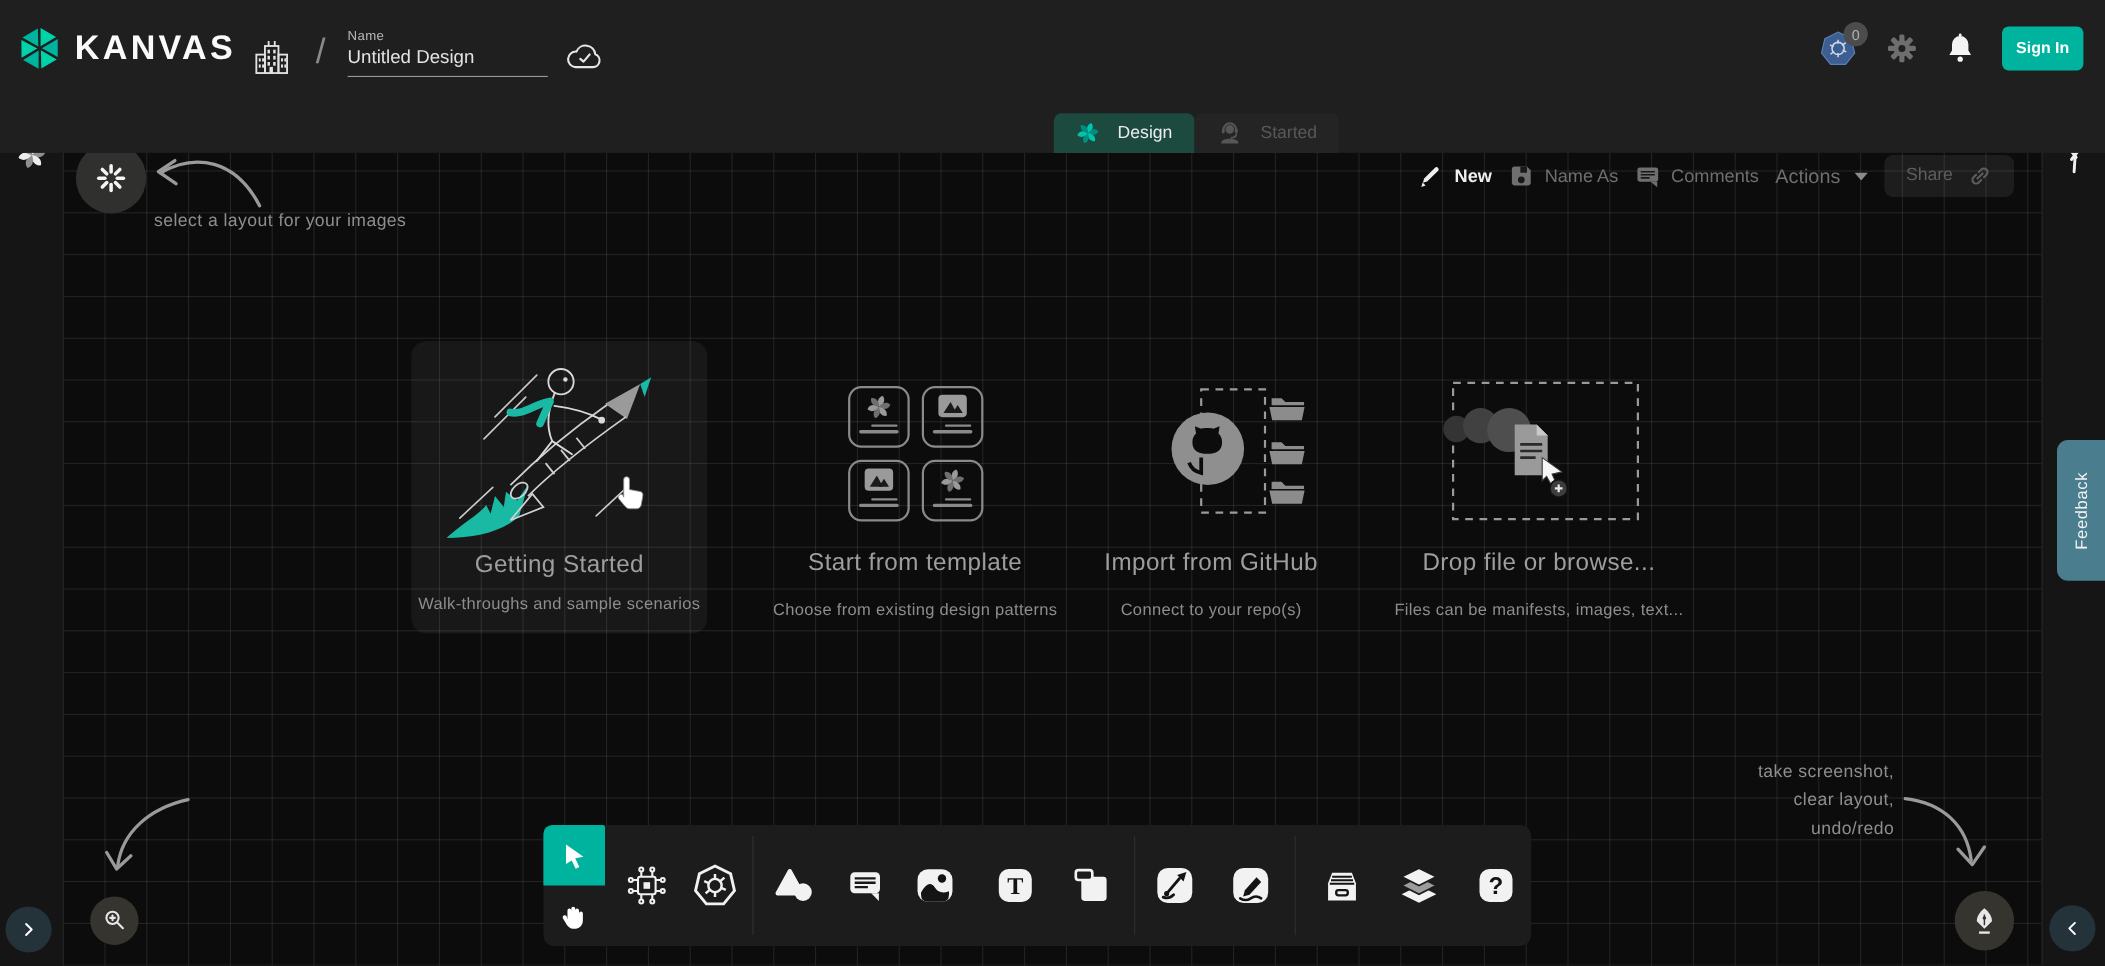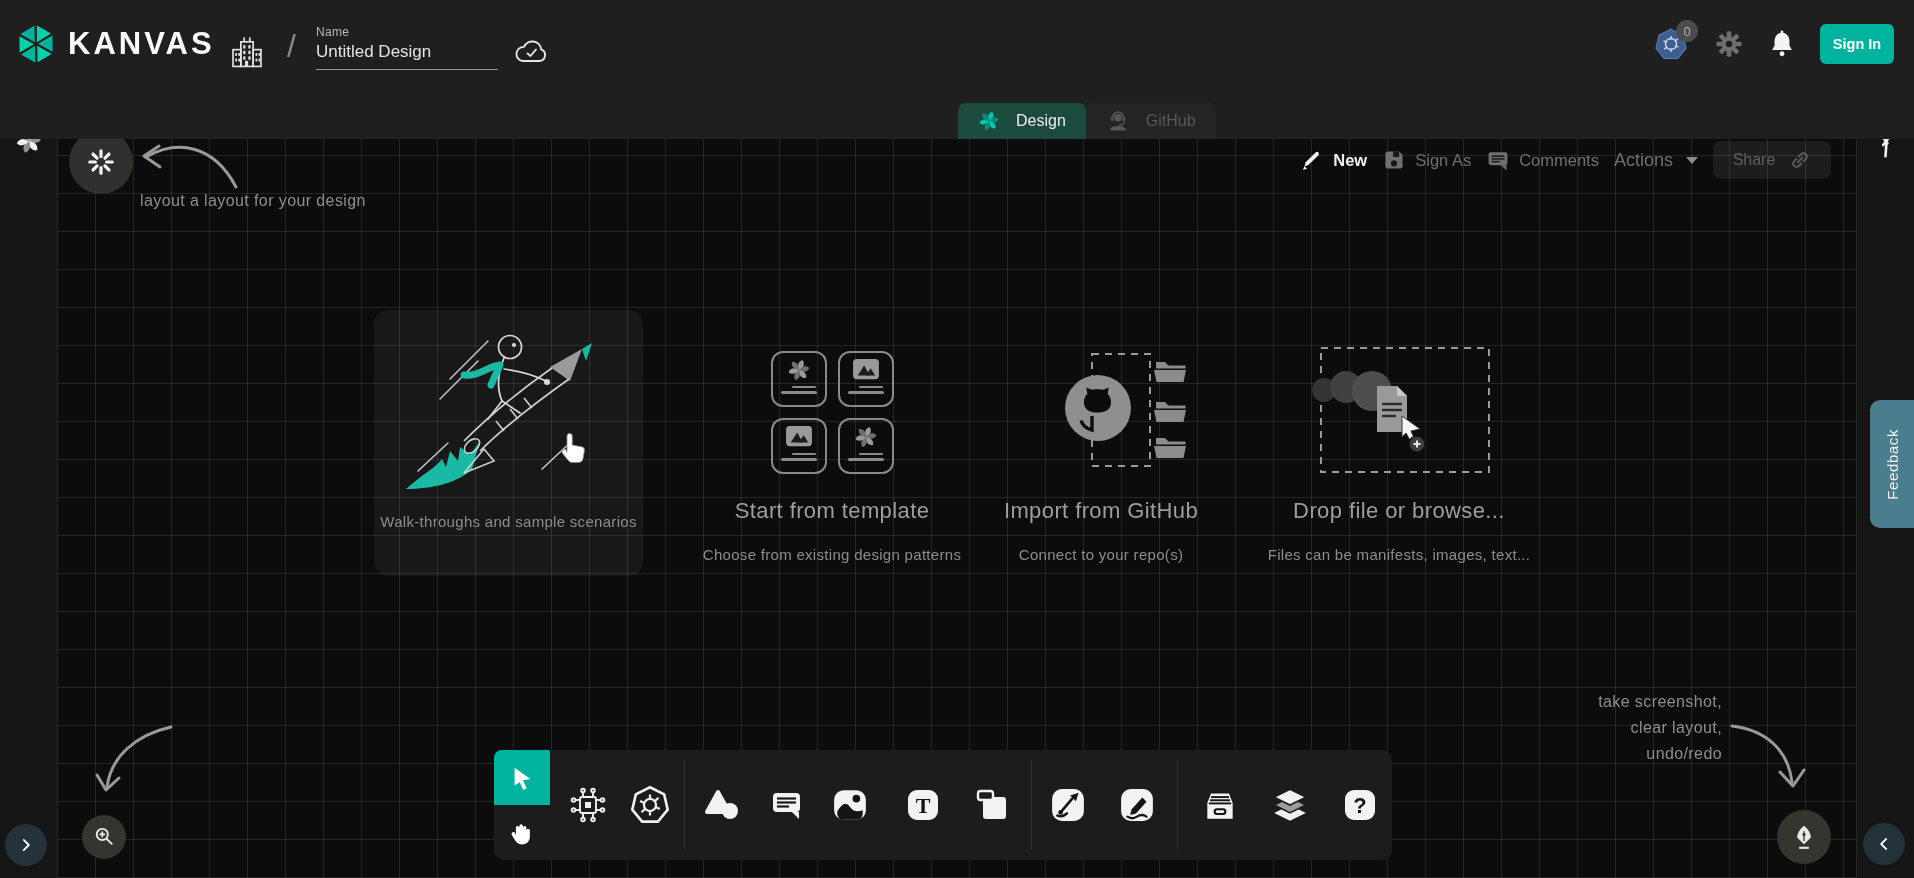--- a/index.html
+++ b/index.html
@@ -197,21 +197,21 @@
       </div>
       <div class="tab operate">
         <svg width="24" height="24" viewBox="0 0 28 28">
           <circle cx="14" cy="10" r="4.6" fill="#565656"></circle>
           <path d="M5 24 c0-5.5 18-5.5 18 0 v1 H5 z" fill="#565656"></path>
           <path d="M7.5 10 a6.5 6.5 0 0 1 13 0" stroke="#565656" stroke-width="2" fill="none"></path>
           <rect x="5.6" y="9" width="3" height="5.4" rx="1.5" fill="#565656"></rect>
           <rect x="19.4" y="9" width="3" height="5.4" rx="1.5" fill="#565656"></rect>
           <path d="M21 14.4 q0 4.6 -6 4.6" stroke="#565656" stroke-width="1.8" fill="none"></path>
         </svg>
-        <span>GitHub</span>
+        <span>Started</span>
       </div>
     </div>
   </div>
 
   <div class="cv">
 
     <div class="strip l">
       <svg width="28" height="28" viewBox="0 0 32 32" style="margin:16px auto 0;">
         <g>
           <path d="M16 16 C 13.5 9.5 15 4.5 20.5 2.5 C 24.5 7 22 13.5 16 16 Z" fill="#ededed"></path>
@@ -249,21 +249,21 @@
           <polygon points="1.2,22.8 2.5,18.5 5.5,21.5" fill="#f0f0f0"></polygon>
         </svg>
         <span>New</span>
       </div>
       <div class="item">
         <svg width="24" height="24" viewBox="0 0 28 28">
           <path d="M4 7 a3 3 0 0 1 3-3 h13 l4 4 v13 a3 3 0 0 1-3 3 H7 a3 3 0 0 1-3-3 z" fill="#6f6f6f"></path>
           <rect x="13" y="4" width="7" height="6.5" fill="#181818"></rect>
           <circle cx="14" cy="18" r="3.6" fill="#181818"></circle>
         </svg>
-        <span>Sign As</span>
+        <span>Name As</span>
       </div>
       <div class="item">
         <svg width="24" height="24" viewBox="0 0 28 28">
           <rect x="3" y="5" width="22" height="15" rx="2.5" fill="#6f6f6f"></rect>
           <polygon points="17,20 24,26 24,20" fill="#6f6f6f"></polygon>
           <g stroke="#181818" stroke-width="1.8">
             <line x1="6.5" y1="9.5" x2="21.5" y2="9.5"></line>
             <line x1="6.5" y1="12.7" x2="21.5" y2="12.7"></line>
             <line x1="6.5" y1="15.9" x2="16" y2="15.9"></line>
           </g>
@@ -293,21 +293,21 @@
         <line x1="7.5" y1="7.5" x2="11.8" y2="11.8"></line>
           <line x1="20.2" y1="20.2" x2="24.5" y2="24.5"></line>
         <line x1="24.5" y1="7.5" x2="20.2" y2="11.8"></line>
           <line x1="11.8" y1="20.2" x2="7.5" y2="24.5"></line>
       </svg>
     </div>
     <svg width="112" height="68" style="position:absolute;left:130px;top:16px;z-index:2;" fill="none" stroke="#9a9a9a" stroke-width="3" stroke-linecap="round" stroke-linejoin="round">
       <path d="M106 60 C 84 18, 48 12, 16 30"></path>
       <polyline points="29,19 14,29 30,40"></polyline>
     </svg>
-    <div class="hint" style="left:140px;top:77px;">layout a layout for your design</div>
+    <div class="hint" style="left:140px;top:77px;">select a layout for your images</div>
 
     <div class="card gs" style="left:374px;top:199px;">
       <div class="visual">
         <svg width="234" height="176" viewBox="0 0 234 176">
           <g stroke="#c9c9c9" stroke-width="1.5" fill="none" stroke-linecap="round">
             <line x1="58" y1="58" x2="96" y2="20"></line>
             <line x1="48" y1="78" x2="86" y2="40"></line>
             <line x1="26" y1="150" x2="56" y2="122"></line>
             <line x1="150" y1="148" x2="180" y2="120"></line>
           </g>
@@ -333,20 +333,21 @@
           </g>
           <g stroke="#19B9A4" stroke-width="7" fill="none" stroke-linecap="round">
             <path d="M108 44 C 94 46 86 56 72 54"></path>
             <path d="M107 46 L99 64"></path>
           </g>
         </svg>
         <svg width="34" height="40" viewBox="0 0 34 40" style="position:absolute;left:182px;top:108px;">
           <path d="M11 24 V8 a2.6 2.6 0 0 1 5.2 0 v9 l9.5 1.8 a3.4 3.4 0 0 1 2.7 3.9 l-1.4 8 a4.6 4.6 0 0 1-4.5 3.8 h-6.3 a4.6 4.6 0 0 1-3.4-1.6 l-6.3-7.4 a2.6 2.6 0 0 1 3.9-3.4 z" fill="#ffffff" stroke="#8a8a8a" stroke-width="0.8"></path>
         </svg>
       </div>
+      <div class="title">Getting Started</div>
       <div class="sub">Walk-throughs and sample scenarios</div>
     </div>
 
     <div class="card" style="left:669px;top:231px;margin-left:28px;">
       <div class="visual">
         <div class="minigrid">
           <div class="mini">
             <svg width="24" height="24" viewBox="0 0 32 32">
               <g>
                   <path d="M16 16 C 13.5 9.5 15 4.5 20.5 2.5 C 24.5 7 22 13.5 16 16 Z" fill="#9a9a9a"></path>

